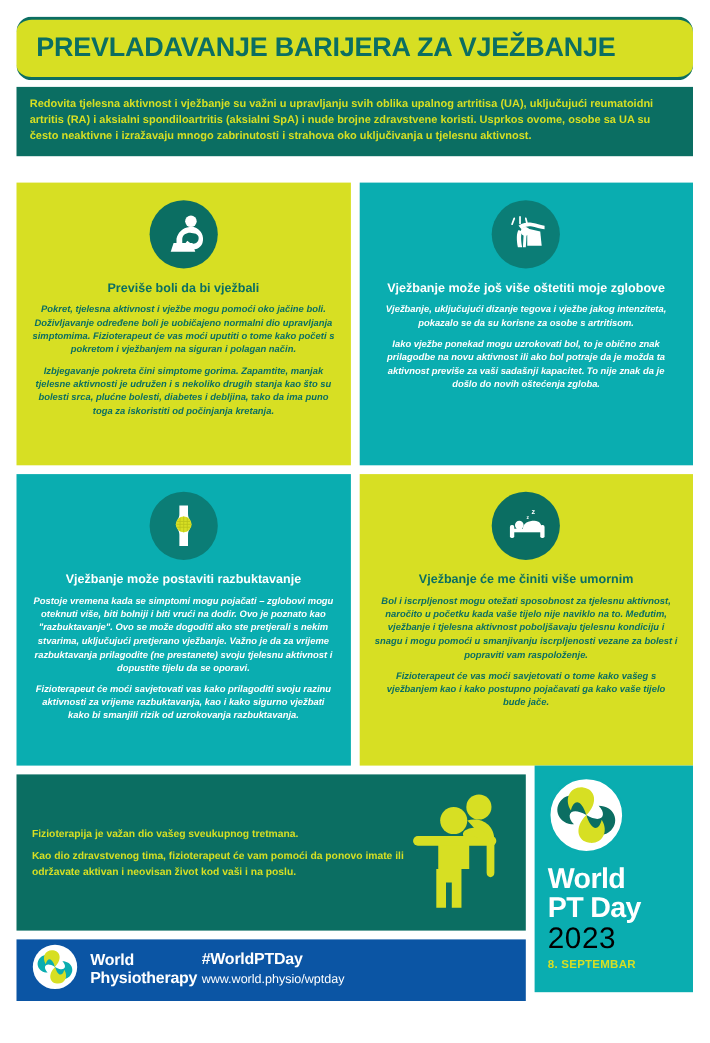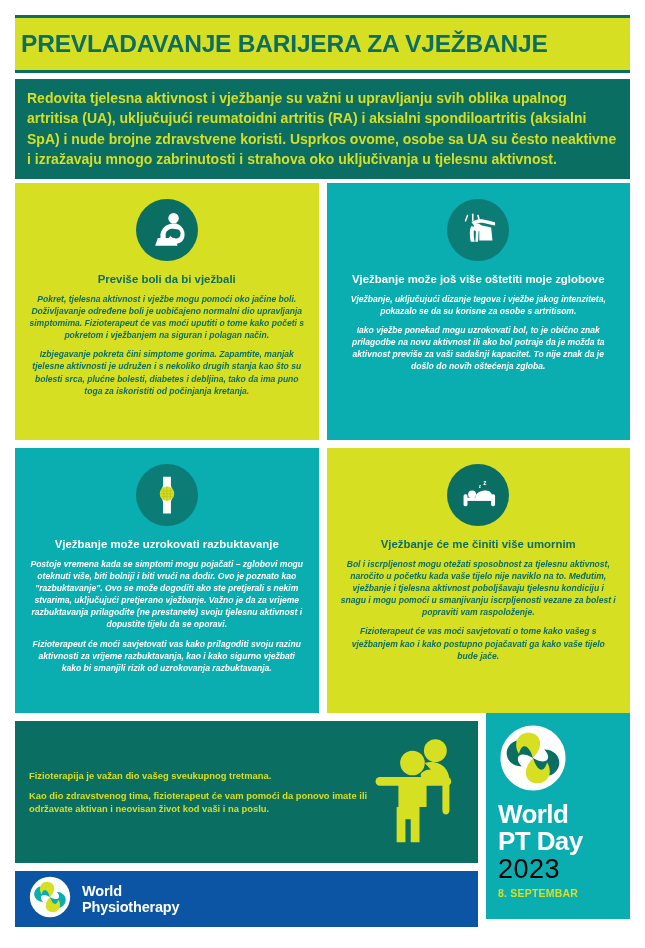--- a/index.html
+++ b/index.html
@@ -21,49 +21,50 @@
   }
 
   
   .title-band {
     background:#d7df23;
     border-top:3px solid #0b6e62;
     border-bottom:3px solid #0b6e62;
     height:58px;
     display:flex;
     align-items:center;
-    padding-left:6px;
-    flex:none;
+    padding-left:18px;
+    flex:none;
+    border-radius:14px;
   }
   .title-band h1 {
     color:#0b6e62;
     font-size:24.5px;
     font-weight:bold;
     letter-spacing:-0.2px;
     line-height:1;
     white-space:nowrap;
   }
 
   
   .intro-band {
     background:#0b6e62;
     margin-top:6px;
     padding:9px 12px 10px 12px;
     flex:none;
   }
   .intro-band p {
     color:#d7df23;
-    font-size:14px;
+    font-size:10px;
     line-height:1.45;
     font-weight:600;
   }
 
   
   .grid {
-    margin-top:4px;
+    margin-top:24px;
     display:grid;
     grid-template-columns:1fr 1fr;
     grid-template-rows:257px 265px;
     gap:8px;
     flex:none;
   }
   .card {
     padding:16px 14px 10px 14px;
     display:flex;
     flex-direction:column;
@@ -283,21 +284,21 @@
           <g stroke="#b9c21a" stroke-width="1.1">
             <line x1="23" y1="26" x2="41" y2="26"></line>
             <line x1="22" y1="30" x2="42" y2="30"></line>
             <line x1="23" y1="34" x2="41" y2="34"></line>
             <line x1="27" y1="21" x2="27" y2="39"></line>
             <line x1="32" y1="19" x2="32" y2="41"></line>
             <line x1="37" y1="21" x2="37" y2="39"></line>
           </g>
         </svg>
       </div>
-      <h2>Vježbanje može uzrokovati razbuktavanje</h2>
+      <h2>Vježbanje može postaviti razbuktavanje</h2>
       <p>Postoje vremena kada se simptomi mogu pojačati – zglobovi mogu oteknuti više, biti bolniji i biti vrući na dodir. Ovo je poznato kao "razbuktavanje". Ovo se može dogoditi ako ste pretjerali s nekim stvarima, uključujući pretjerano vježbanje. Važno je da za vrijeme razbuktavanja prilagodite (ne prestanete) svoju tjelesnu aktivnost i dopustite tijelu da se oporavi.</p>
       <p>Fizioterapeut će moći savjetovati vas kako prilagoditi svoju razinu aktivnosti za vrijeme razbuktavanja, kao i kako sigurno vježbati kako bi smanjili rizik od uzrokovanja razbuktavanja.</p>
     </div>
 
     <div class="card yellow">
       <div class="icon-wrap">
         <svg width="42" height="42" viewBox="0 0 64 64">
           <text x="40" y="16" font-family="Liberation Sans, sans-serif" font-size="10" font-weight="bold" fill="#fff">z</text>
           <text x="33" y="22" font-family="Liberation Sans, sans-serif" font-size="7" font-weight="bold" fill="#fff">z</text>
           <circle cx="23" cy="31" r="6" fill="#fff"></circle>
@@ -363,19 +364,23 @@
             <path d="M50 50 C50 26 30 18 18 30 C6 42 14 62 34 62 C22 50 30 38 50 50 Z" fill="#0aadb0"></path>
             <path d="M50 50 C50 74 70 82 82 70 C94 58 86 38 66 38 C78 50 70 62 50 50 Z" fill="#0aadb0"></path>
             <path d="M50 50 C66 34 62 16 46 14 C30 12 20 28 30 44 C34 28 44 30 50 50 Z" fill="#d7df23"></path>
             <path d="M50 50 C34 66 38 84 54 86 C70 88 80 72 70 56 C66 72 56 70 50 50 Z" fill="#d7df23"></path>
           </svg>
         </div>
         <div>
           <div class="wp-name">World</div>
           <div class="wp-name">Physiotherapy</div>
         </div>
+        <div class="footer-center">
+          <div class="hashtag">#WorldPTDay</div>
+          <div class="weburl">www.world.physio/wptday</div>
+        </div>
       </div>
       <div class="footer-spacer"></div>
     </div>
 
   </div>
 
 </div>
 
 </body></html>

